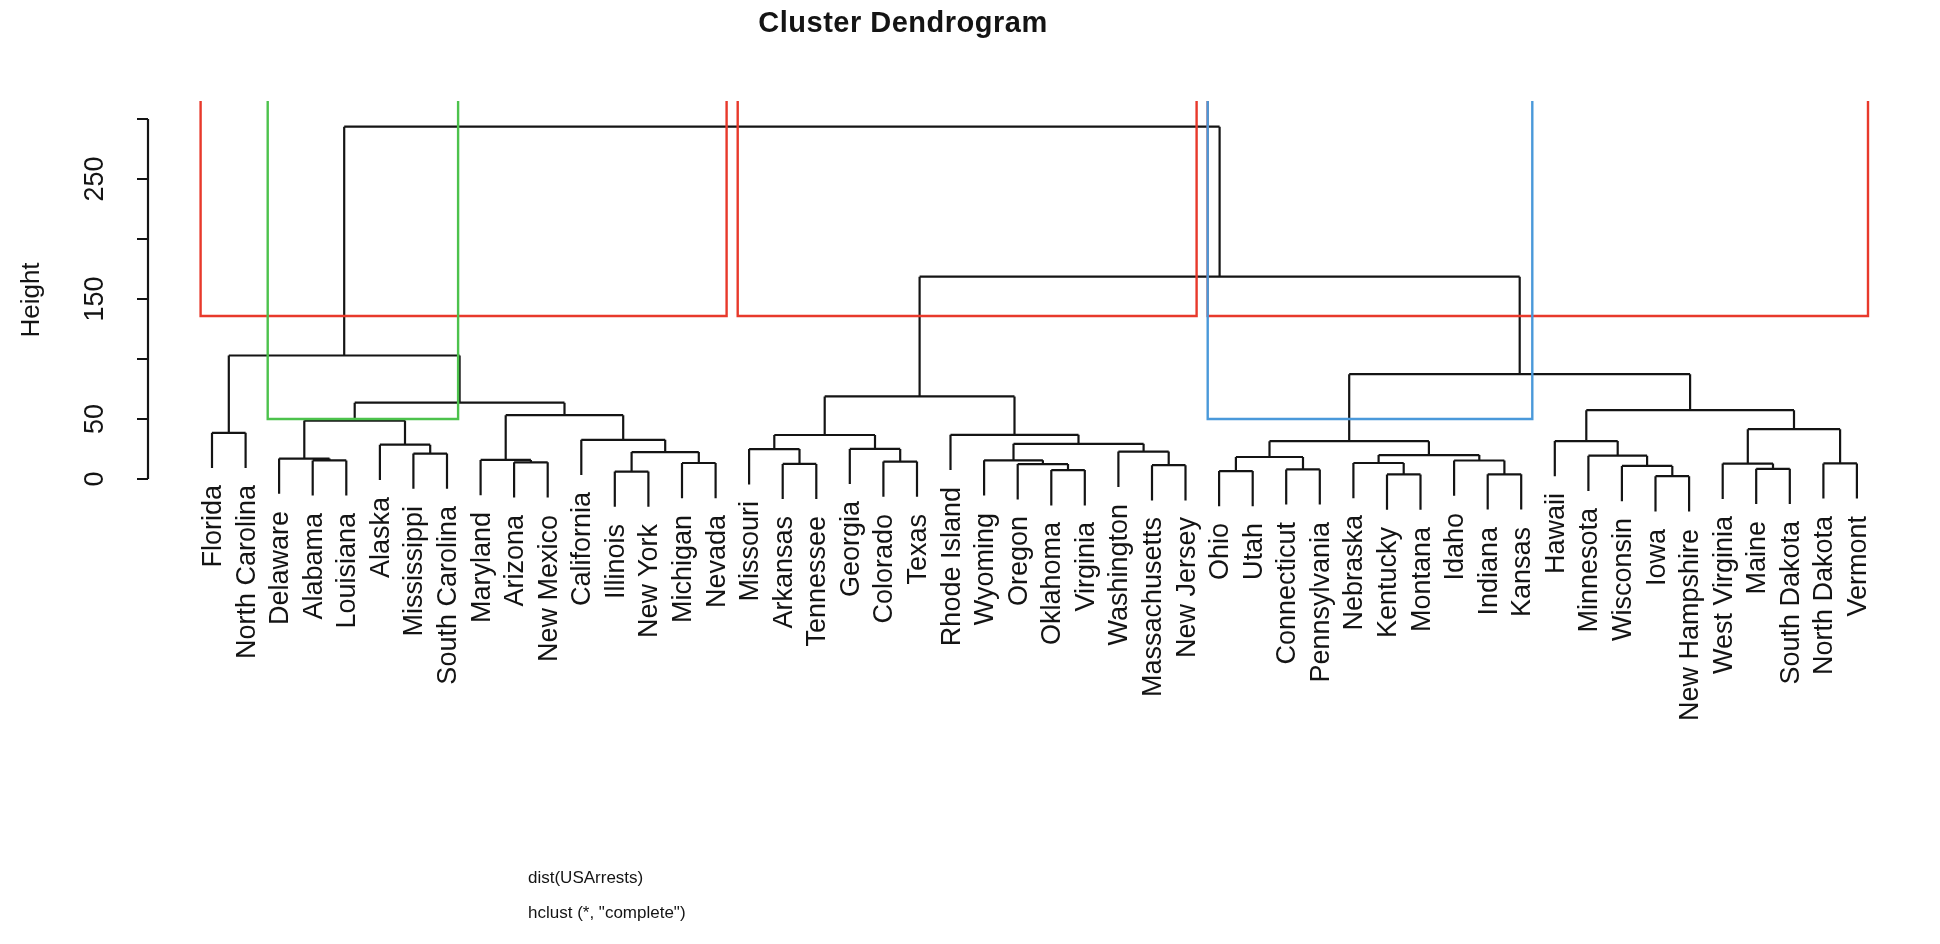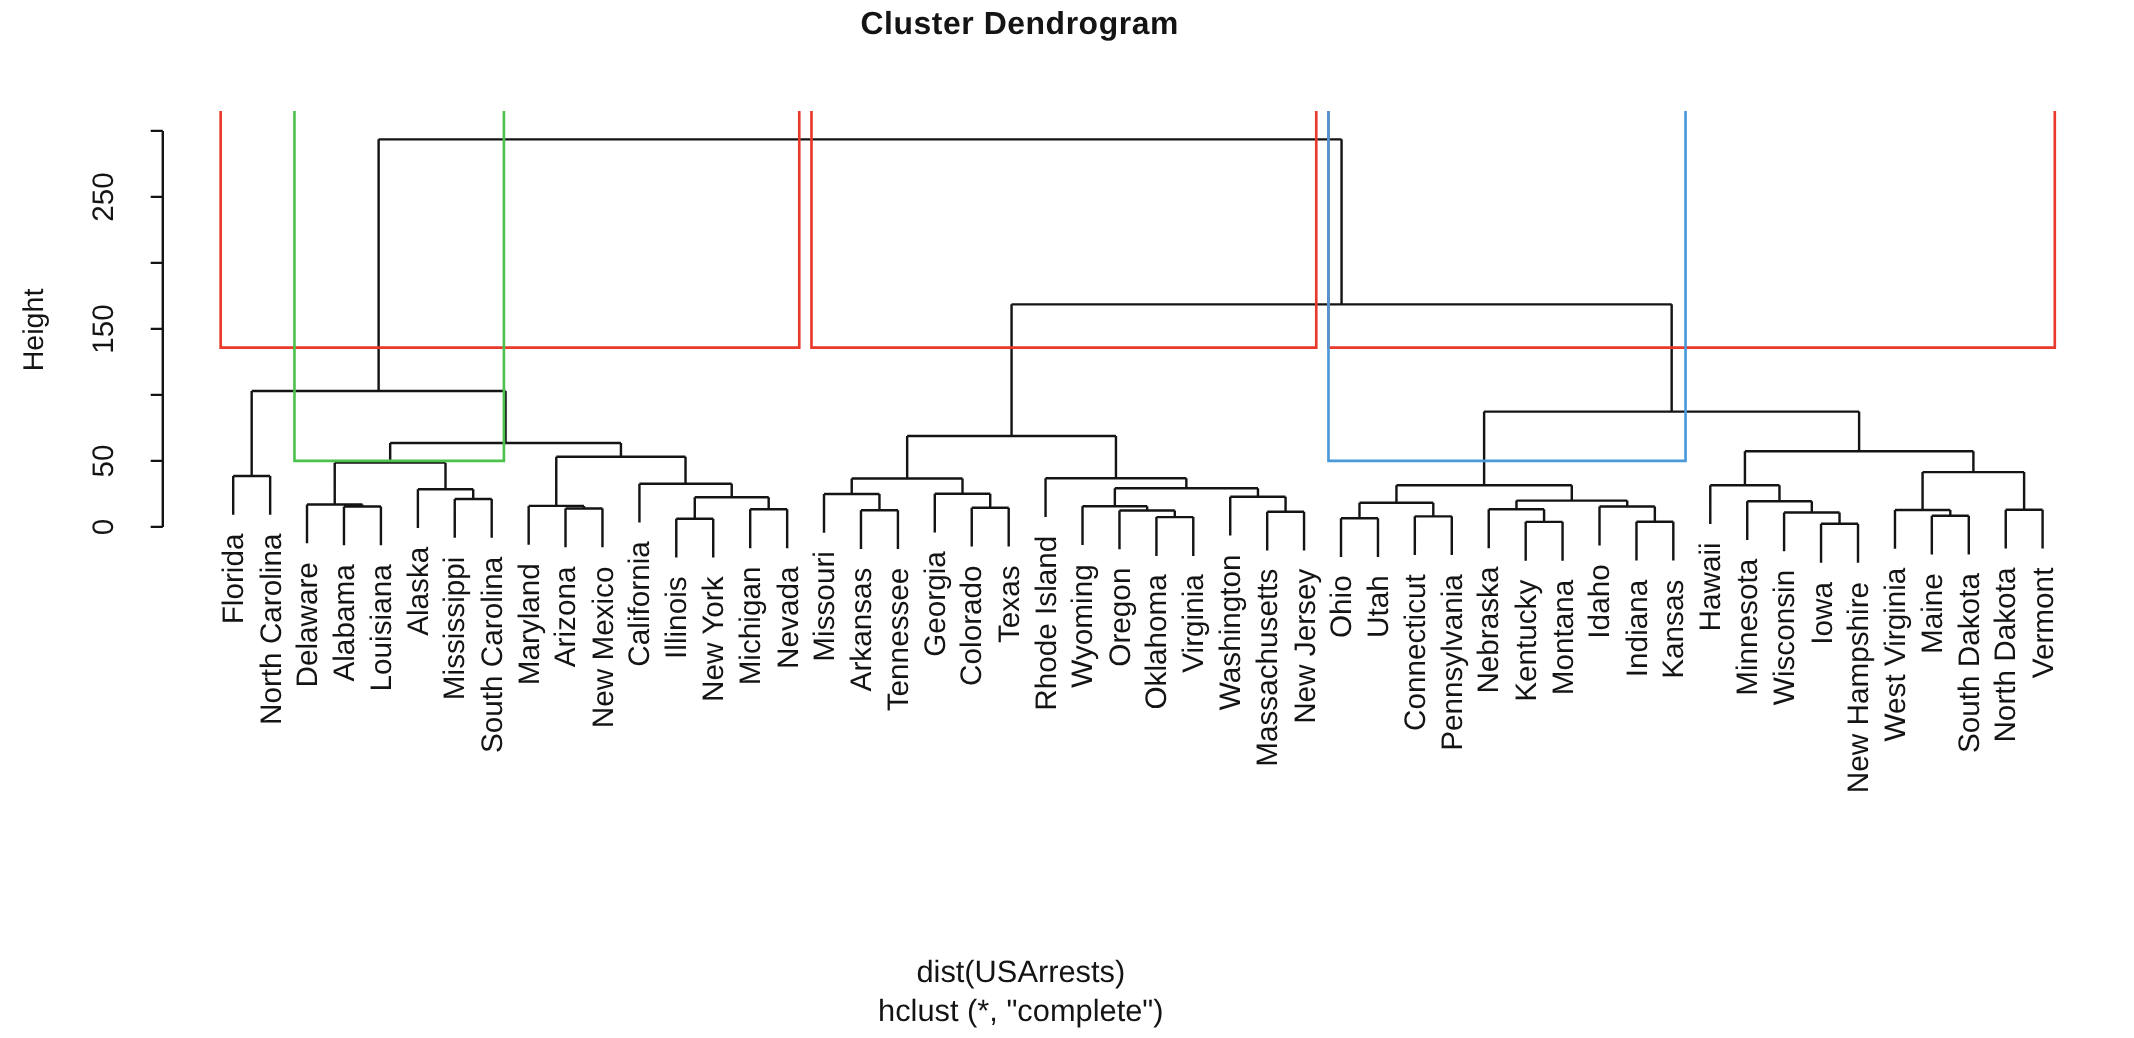--- a/index.html
+++ b/index.html
@@ -1,21 +1,21 @@
 <!DOCTYPE html>
 <html><head>
 <meta charset="utf-8">
 <style>
   html,body{margin:0;padding:0;background:#fff;}
   #canvas{position:relative;width:1940px;height:944px;background:#ffffff;overflow:hidden;
           font-family:"Liberation Sans", sans-serif;color:#141414;}
   #plot-svg{position:absolute;left:0;top:0;}
-  .title{position:absolute;left:527px;top:6px;width:800px;text-align:center;
+  .title{position:absolute;left:503px;top:6px;width:800px;text-align:center;
          font-size:29px;font-weight:bold;letter-spacing:0.5px;}
-  .caption{position:absolute;left:528px;width:800px;text-align:center;font-size:28px;}
+  .caption{position:absolute;left:528px;width:800px;text-align:left;font-size:17px;}
   .rot{transform:rotate(-90deg);}
   .ylab{position:absolute;left:-40px;top:286px;width:140px;height:28px;line-height:28px;
         text-align:center;font-size:26px;}
   .ticklab{position:absolute;width:84px;height:28px;line-height:28px;text-align:center;
            font-size:27px;transform:rotate(-90deg);}
   .leaf{position:absolute;width:210px;height:28px;line-height:28px;text-align:right;
         font-size:27px;transform:rotate(-90deg);white-space:nowrap;}
 </style>
 </head>
 <body>

